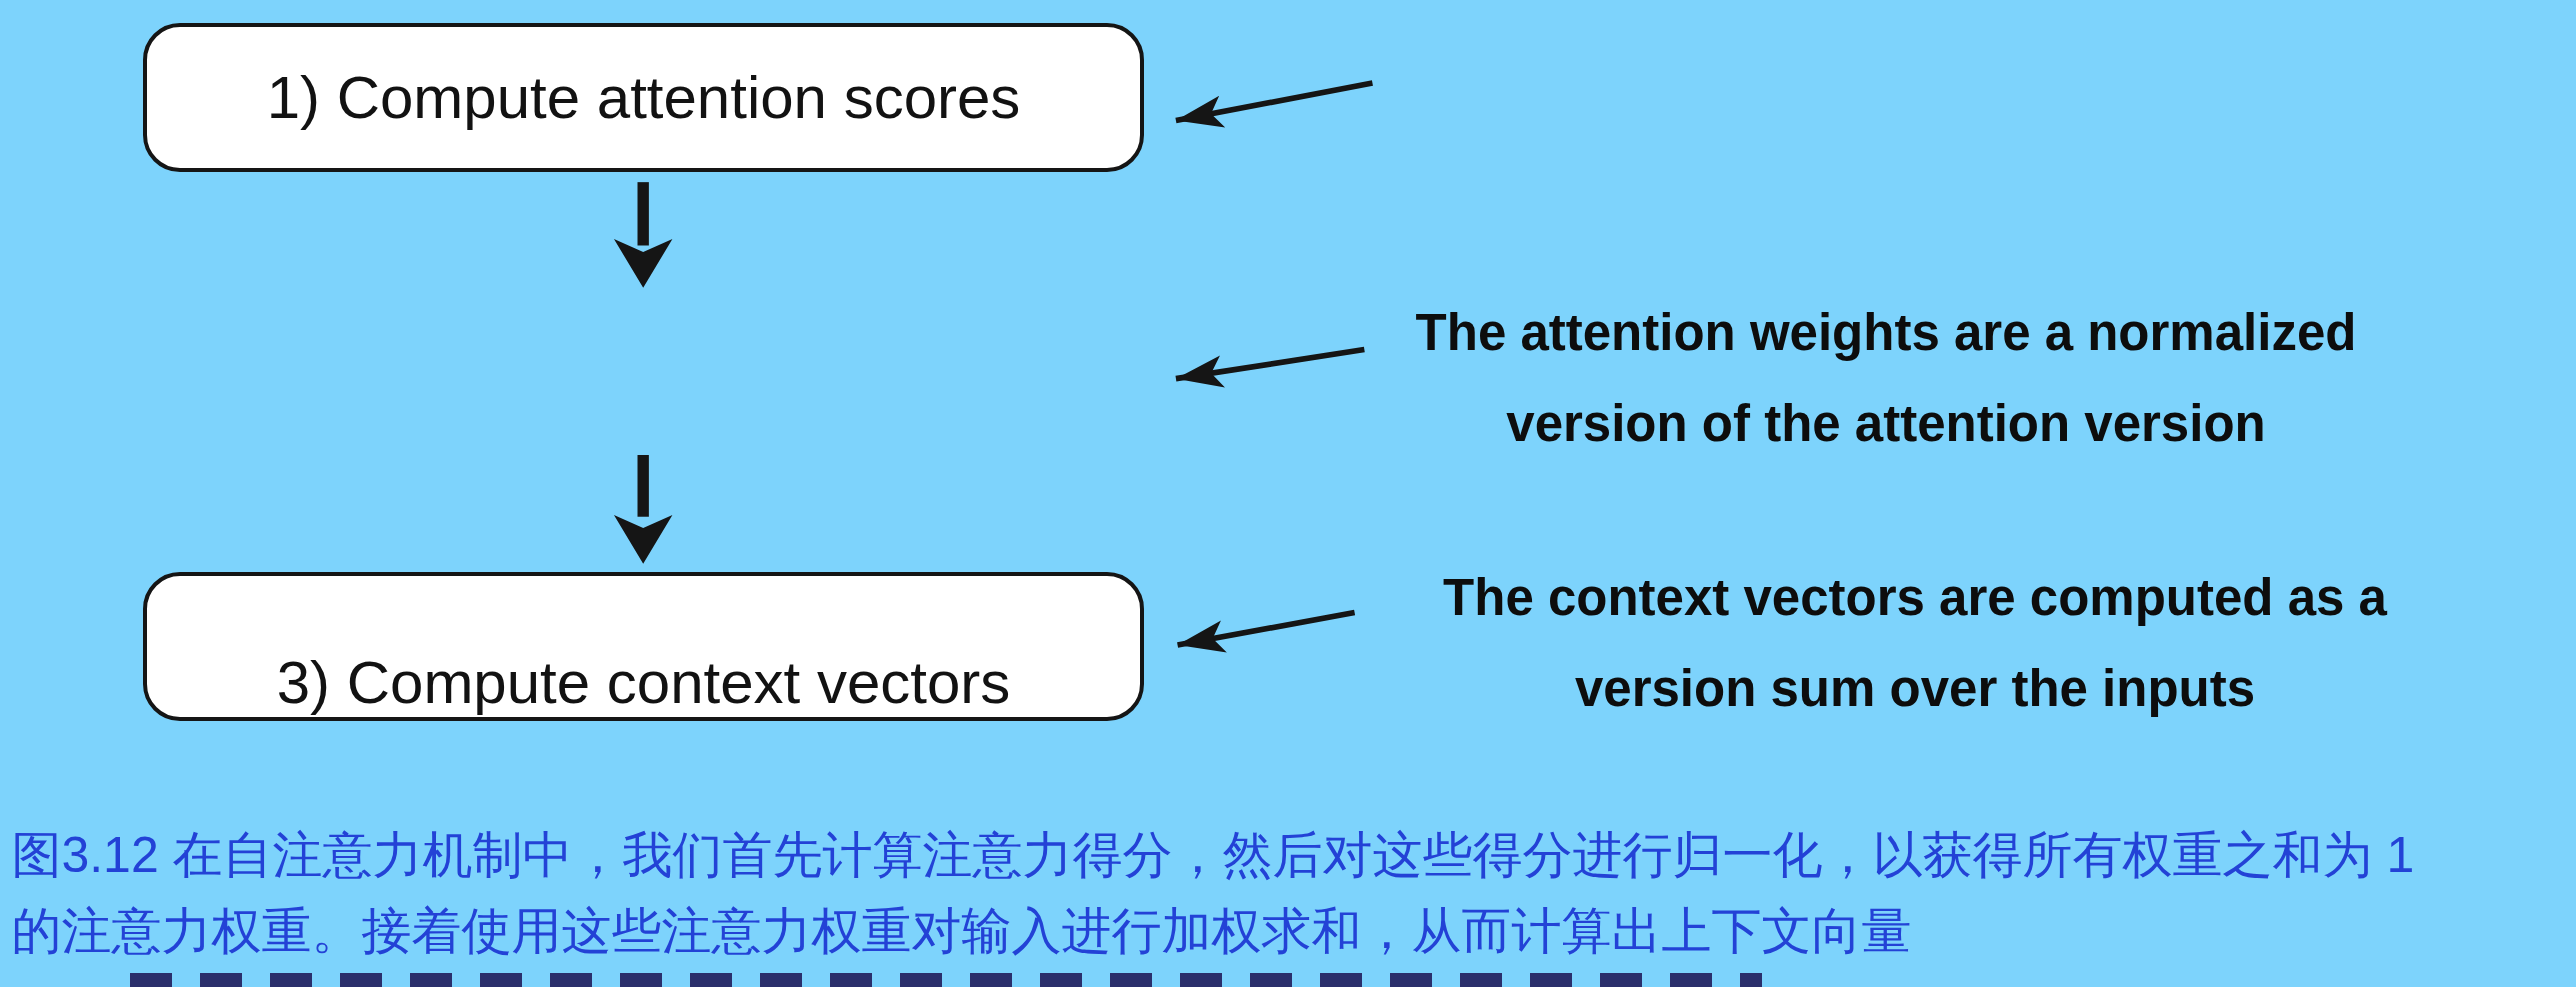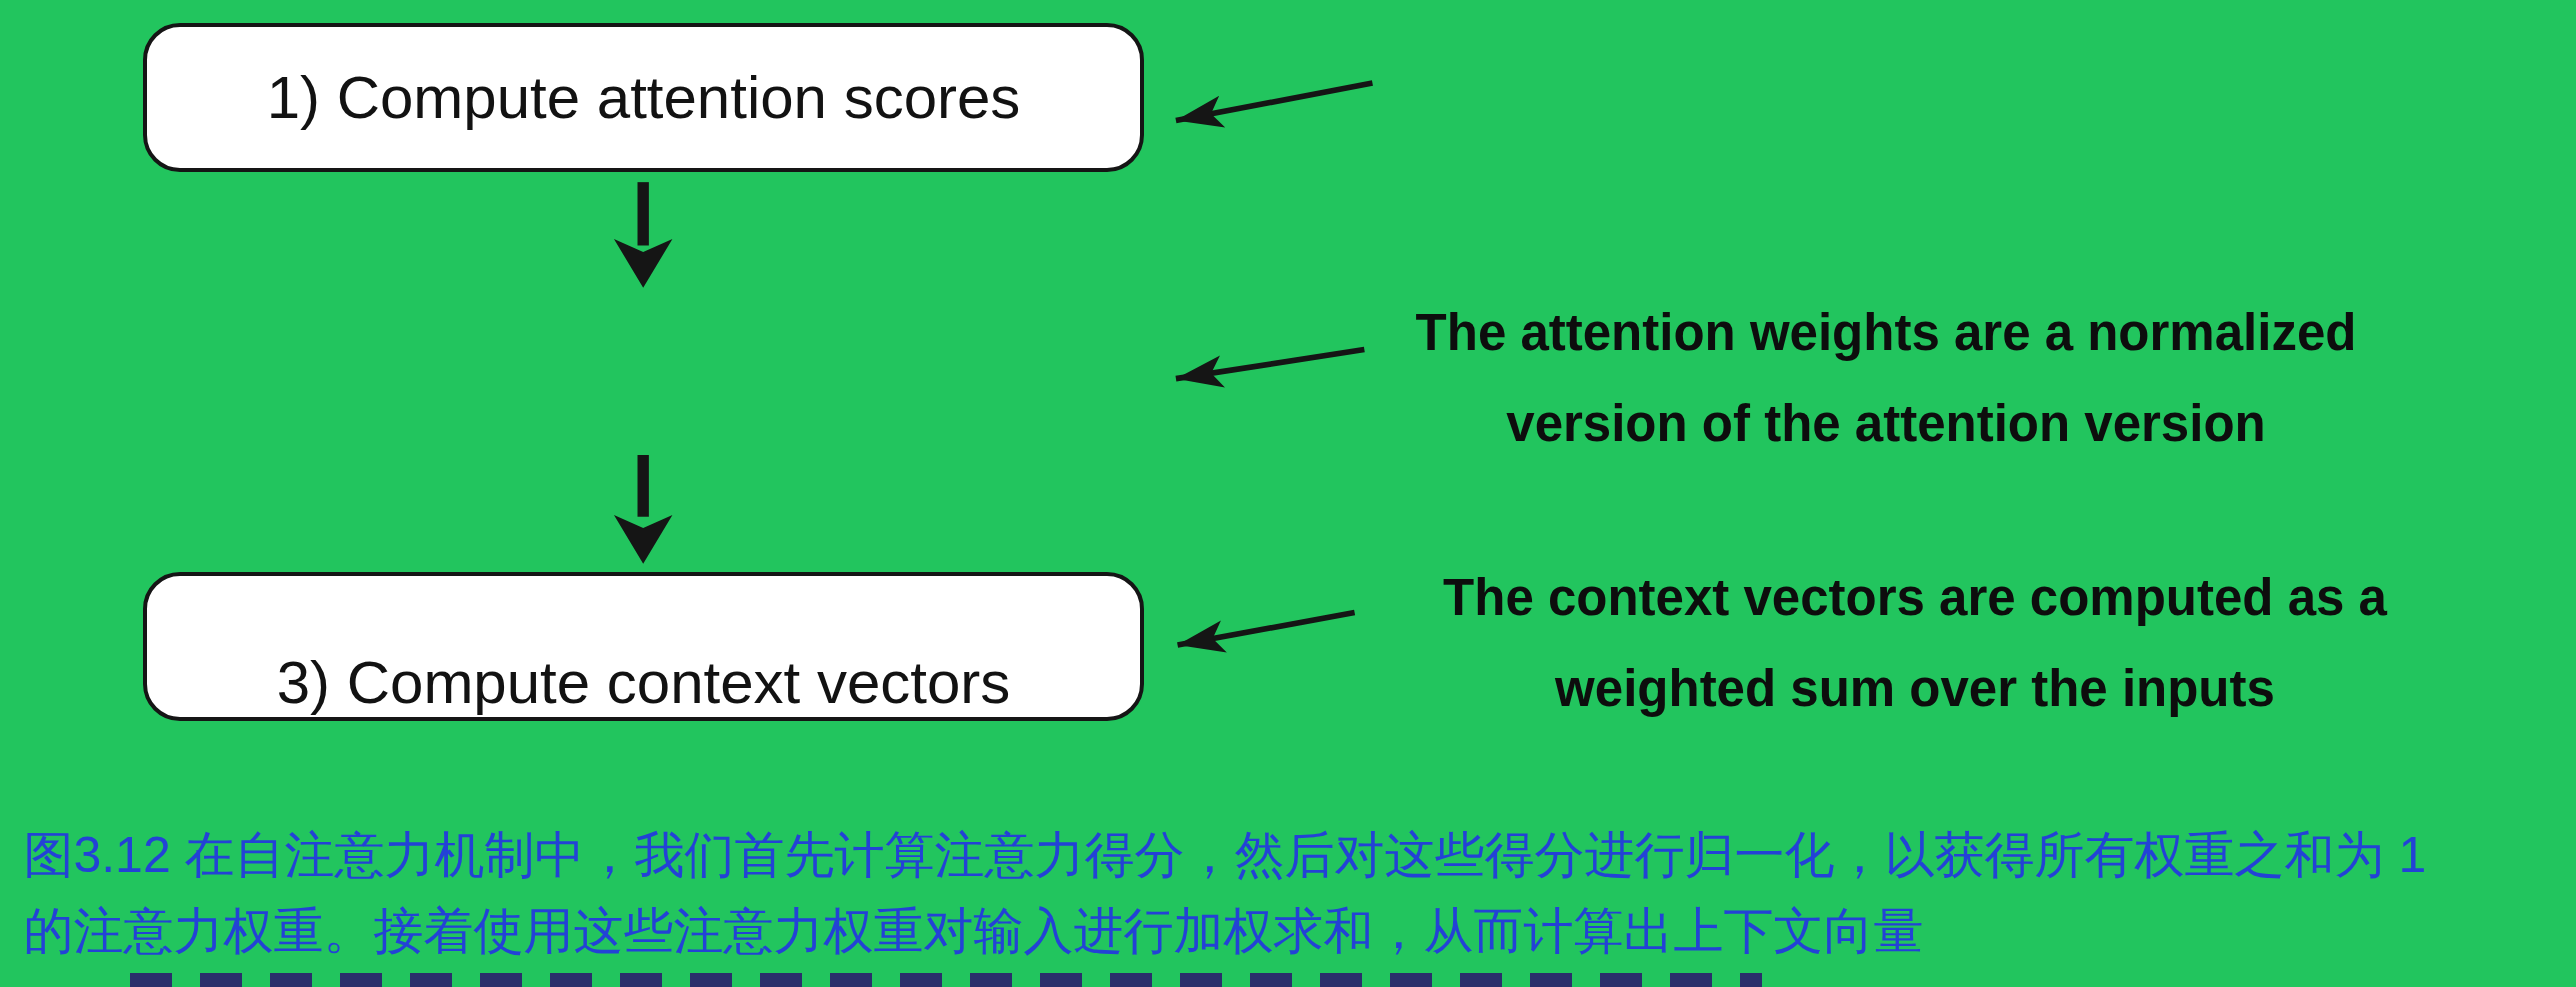--- a/index.html
+++ b/index.html
@@ -3,21 +3,21 @@
 <meta charset="utf-8">
 <style>
   * { box-sizing: border-box; }
   html, body { margin: 0; padding: 0; }
   body {
     width: 2576px; height: 988px;
     background: #ffffff;
     overflow: hidden;
     font-family: "Liberation Sans", sans-serif;
   }
-  .stage { position: relative; width: 2576px; height: 988px; background: #22c55e; }
+  .stage { position: relative; width: 2576px; height: 988px; background: #7dd3fc; }
 
   .overlay { position: absolute; left: 0; top: 0; width: 2576px; height: 988px; }
   .thick { stroke: var(--diagram-ink, #151515); stroke-width: 14px; fill: none; }
   .thin  { stroke: var(--diagram-ink, #151515); stroke-width: 7px;  fill: none; }
   .ink-fill { fill: var(--diagram-ink, #151515); }
 
   .box {
     position: absolute; left: 143px; width: 1001px; height: 149px;
     border: 4.9px solid var(--diagram-ink, #151515);
     border-radius: 37px;
@@ -37,21 +37,20 @@
   }
   .note1 { left: 1888px; top: 11.4px; }
   .note2 { left: 1886px; top: 287px; }
   .note3 { left: 1915px; top: 552px; }
 
   .caption {
     position: absolute; left: 11.4px; top: 817px;
     font-size: 50px; line-height: 76px;
     color: var(--caption-blue, #2342d6);
     white-space: nowrap;
-    margin-left: 12px;
   }
 
   .fragments {
     position: absolute; left: 130px; top: 973px;
     width: 1632px; height: 21px;
     background: repeating-linear-gradient(90deg,
       #2a2f6b 0 42px, transparent 42px 70px);
   }
 </style>
 </head>
@@ -101,21 +100,21 @@
   <div class="note note1">
   </div>
 
   <div class="note note2">
     <div>The attention weights are a normalized</div>
     <div>version of the attention version</div>
   </div>
 
   <div class="note note3">
     <div>The context vectors are computed as a</div>
-    <div>weighted sum over the inputs</div>
+    <div>version sum over the inputs</div>
   </div>
 
   <div class="caption">
     <div>图3.12 在自注意力机制中，我们首先计算注意力得分，然后对这些得分进行归一化，以获得所有权重之和为 1</div>
     <div>的注意力权重。接着使用这些注意力权重对输入进行加权求和，从而计算出上下文向量</div>
   </div>
 
   <div class="fragments"></div>
 
 </div>

